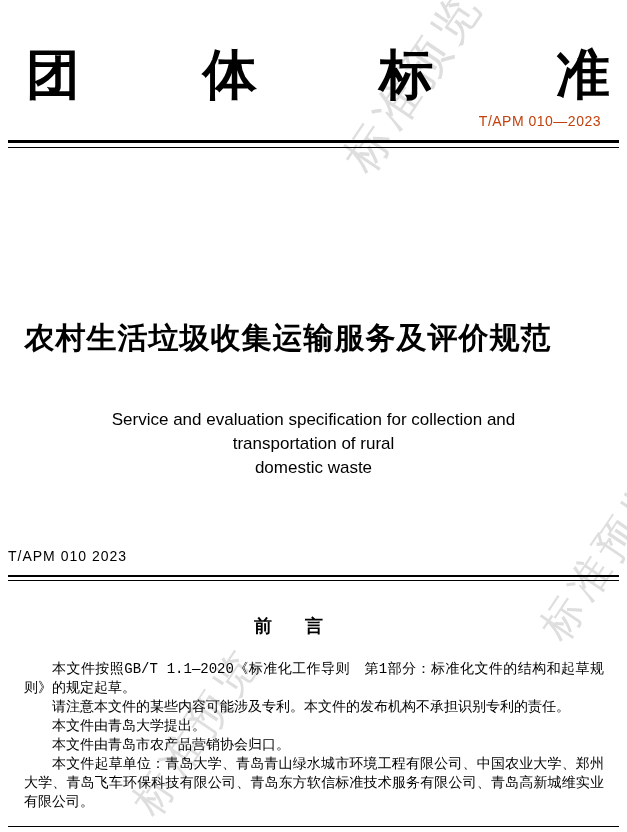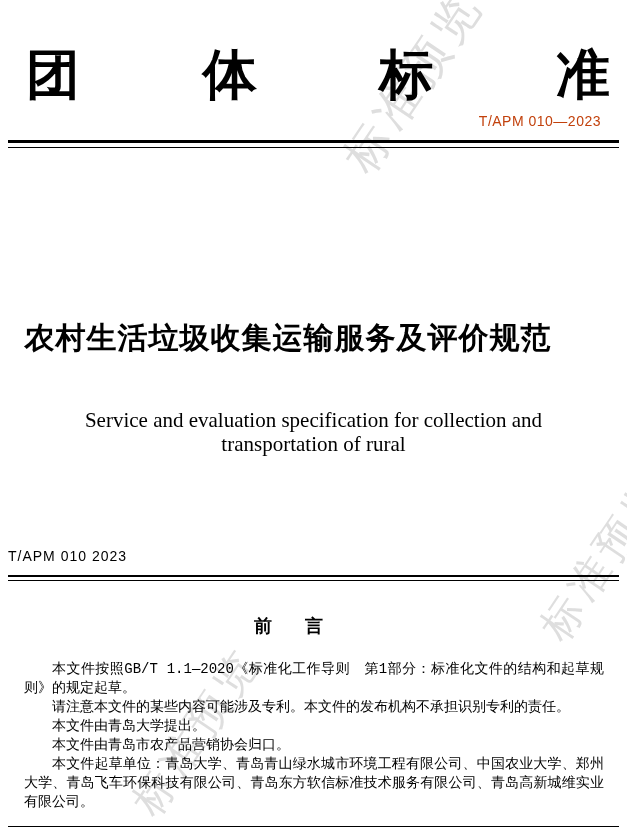--- a/index.html
+++ b/index.html
@@ -109,22 +109,22 @@
     font-size: 30px;
     letter-spacing: 1px;
     z-index: 2;
   }
   .doc-title-en {
     position: absolute;
     left: 60px;
     top: 408px;
     width: 507px;
     text-align: center;
-    font-family: Liberation Serif, serif;
-    font-size: 21px;
+    font-family: Liberation Sans, sans-serif;
+    font-size: 17px;
     line-height: 24px;
     z-index: 2;
   }
 
   
   .footer-id {
     position: absolute;
     left: 8px;
     top: 548px;
     font-family: "Liberation Sans", sans-serif;
@@ -209,20 +209,21 @@
     </div>
     <div class="std-number">T/APM 010—2023</div>
     <div class="rule-thick"></div>
     <div class="rule-thin"></div>
   </div>
 
   <div class="doc-title-cn">农村生活垃圾收集运输服务及评价规范</div>
 
   <div class="doc-title-en">
     <div>Service and evaluation specification for collection and transportation of rural</div>
+    <div>domestic waste</div>
   </div>
 
   <div class="footer-id">T/APM 010   2023</div>
   <div class="rule-bottom-1"></div>
   <div class="rule-bottom-2"></div>
 
   <div class="foreword-heading">前  言</div>
 
   <div class="foreword-body">
     <p class="indent2">本文件按照GB/T 1.1—2020《标准化工作导则　第1部分：标准化文件的结构和起草规则》的规定起草。</p>

